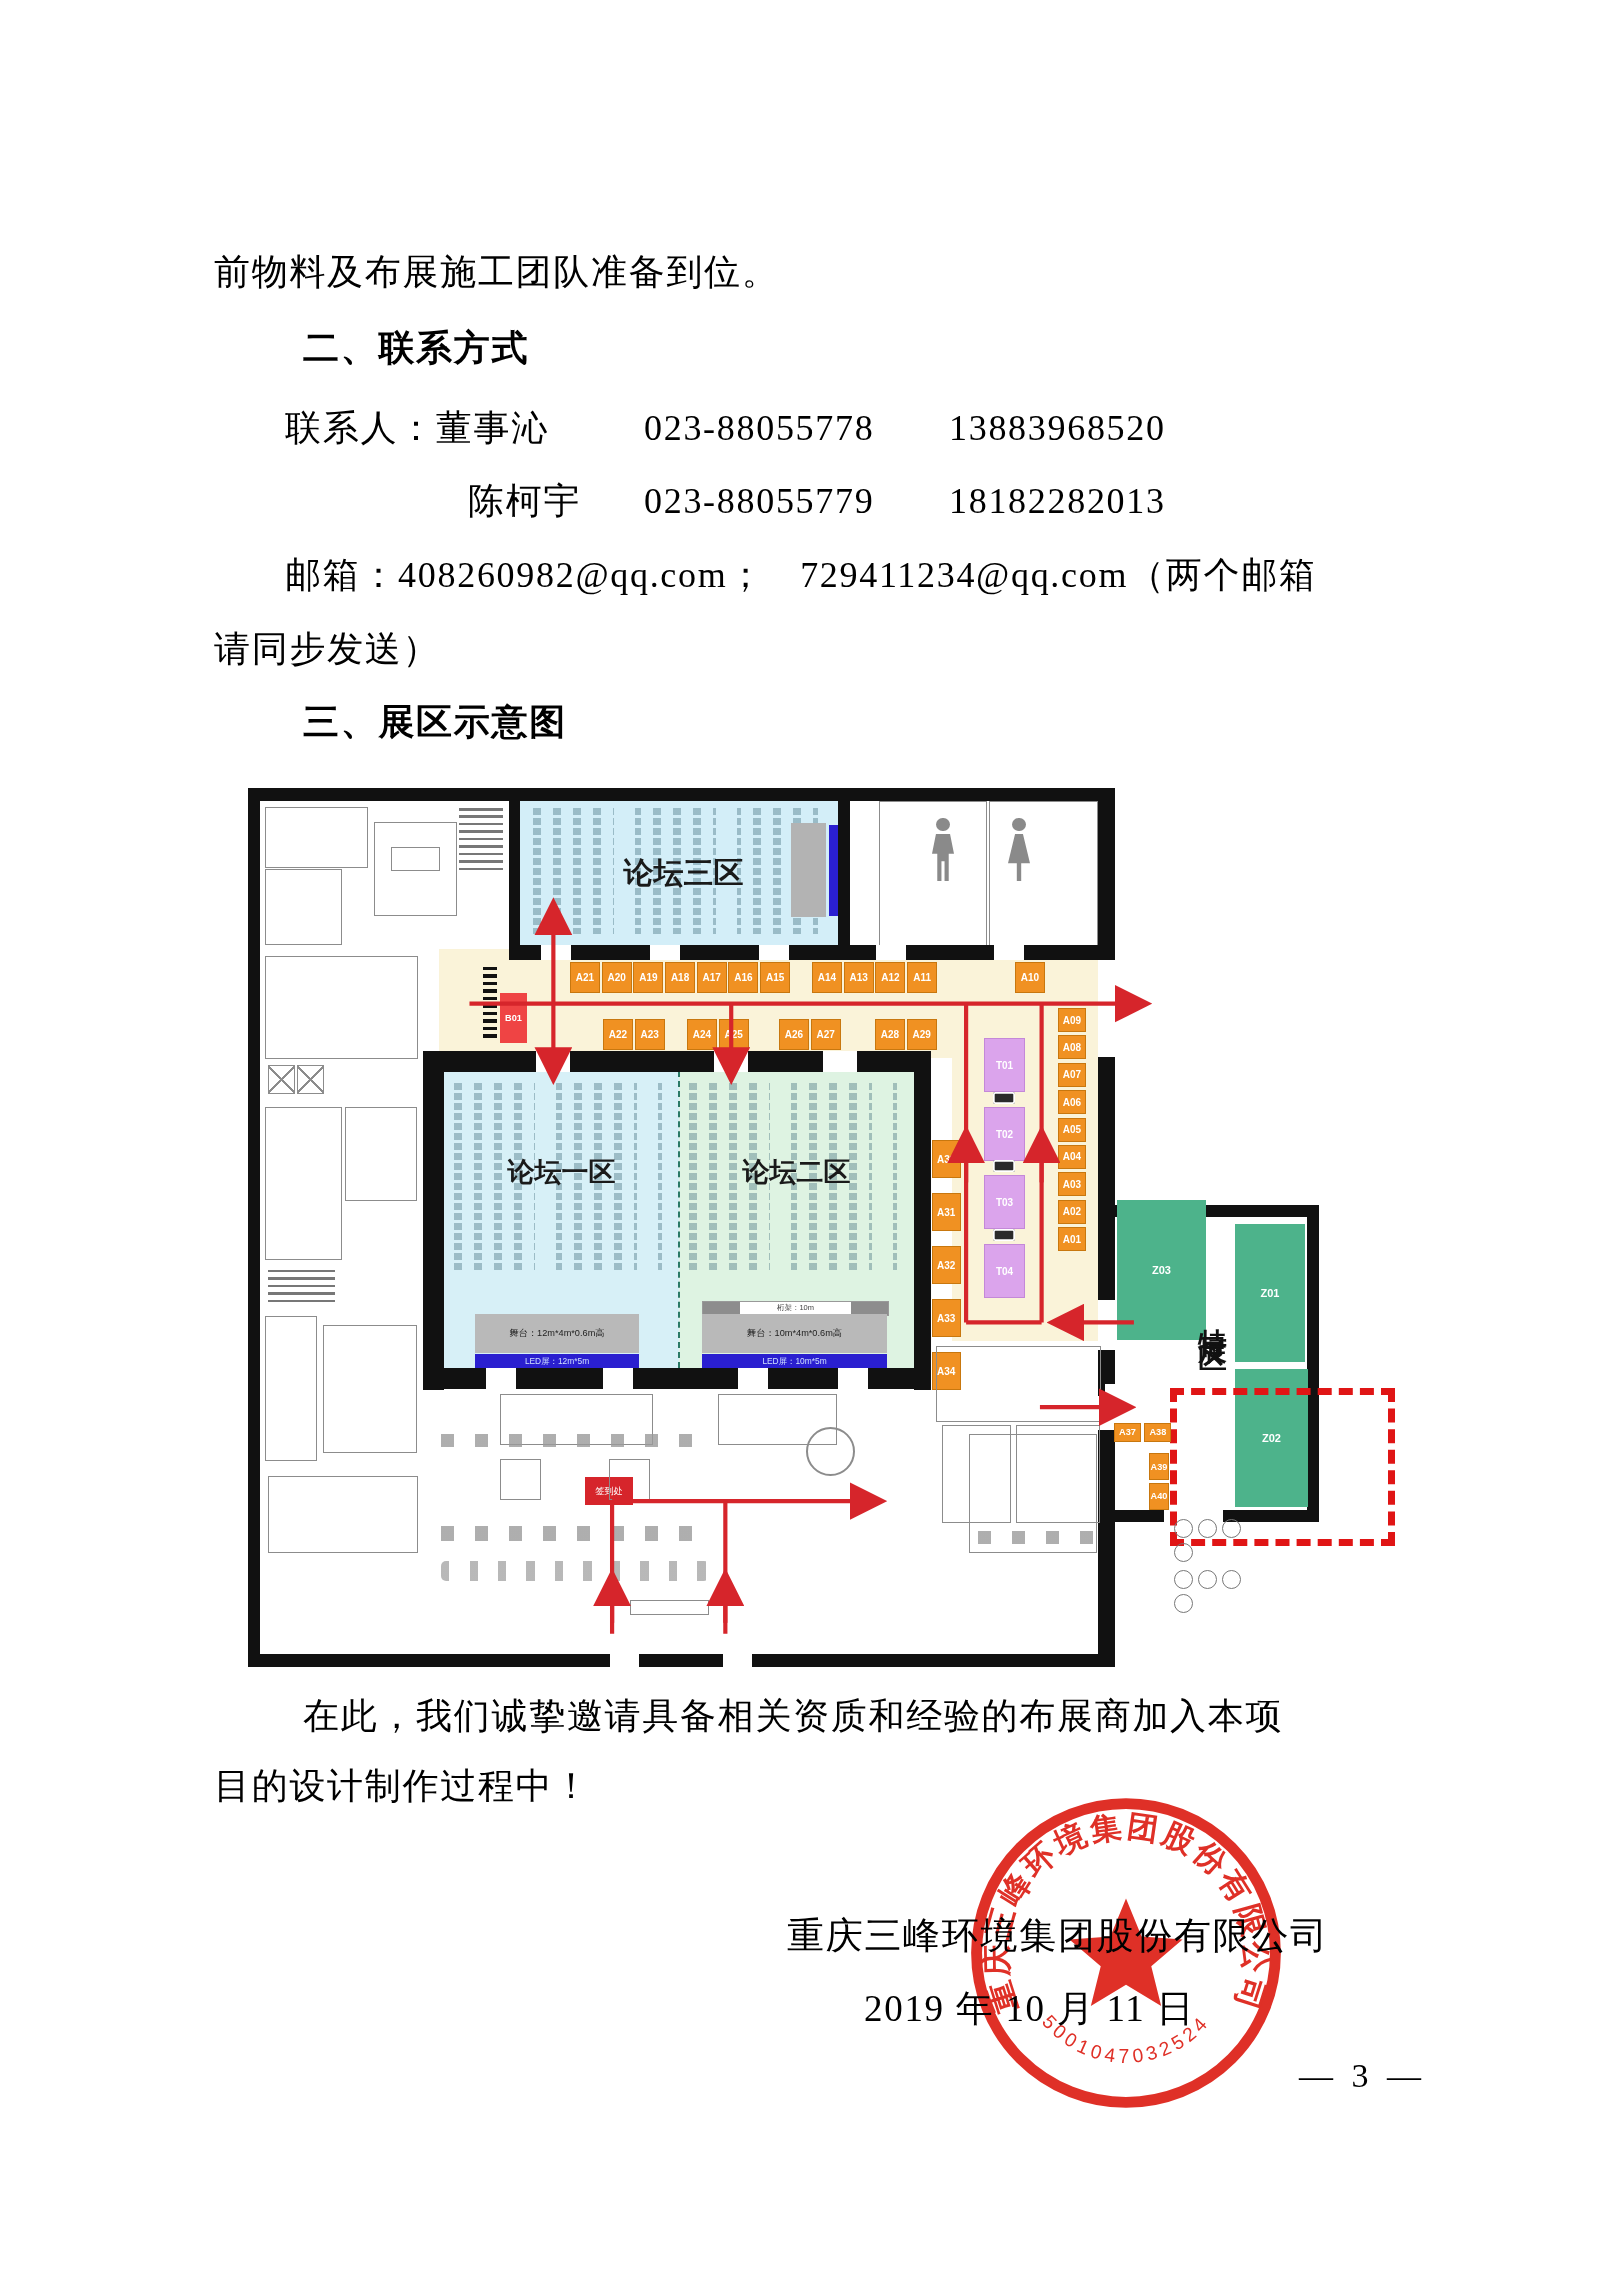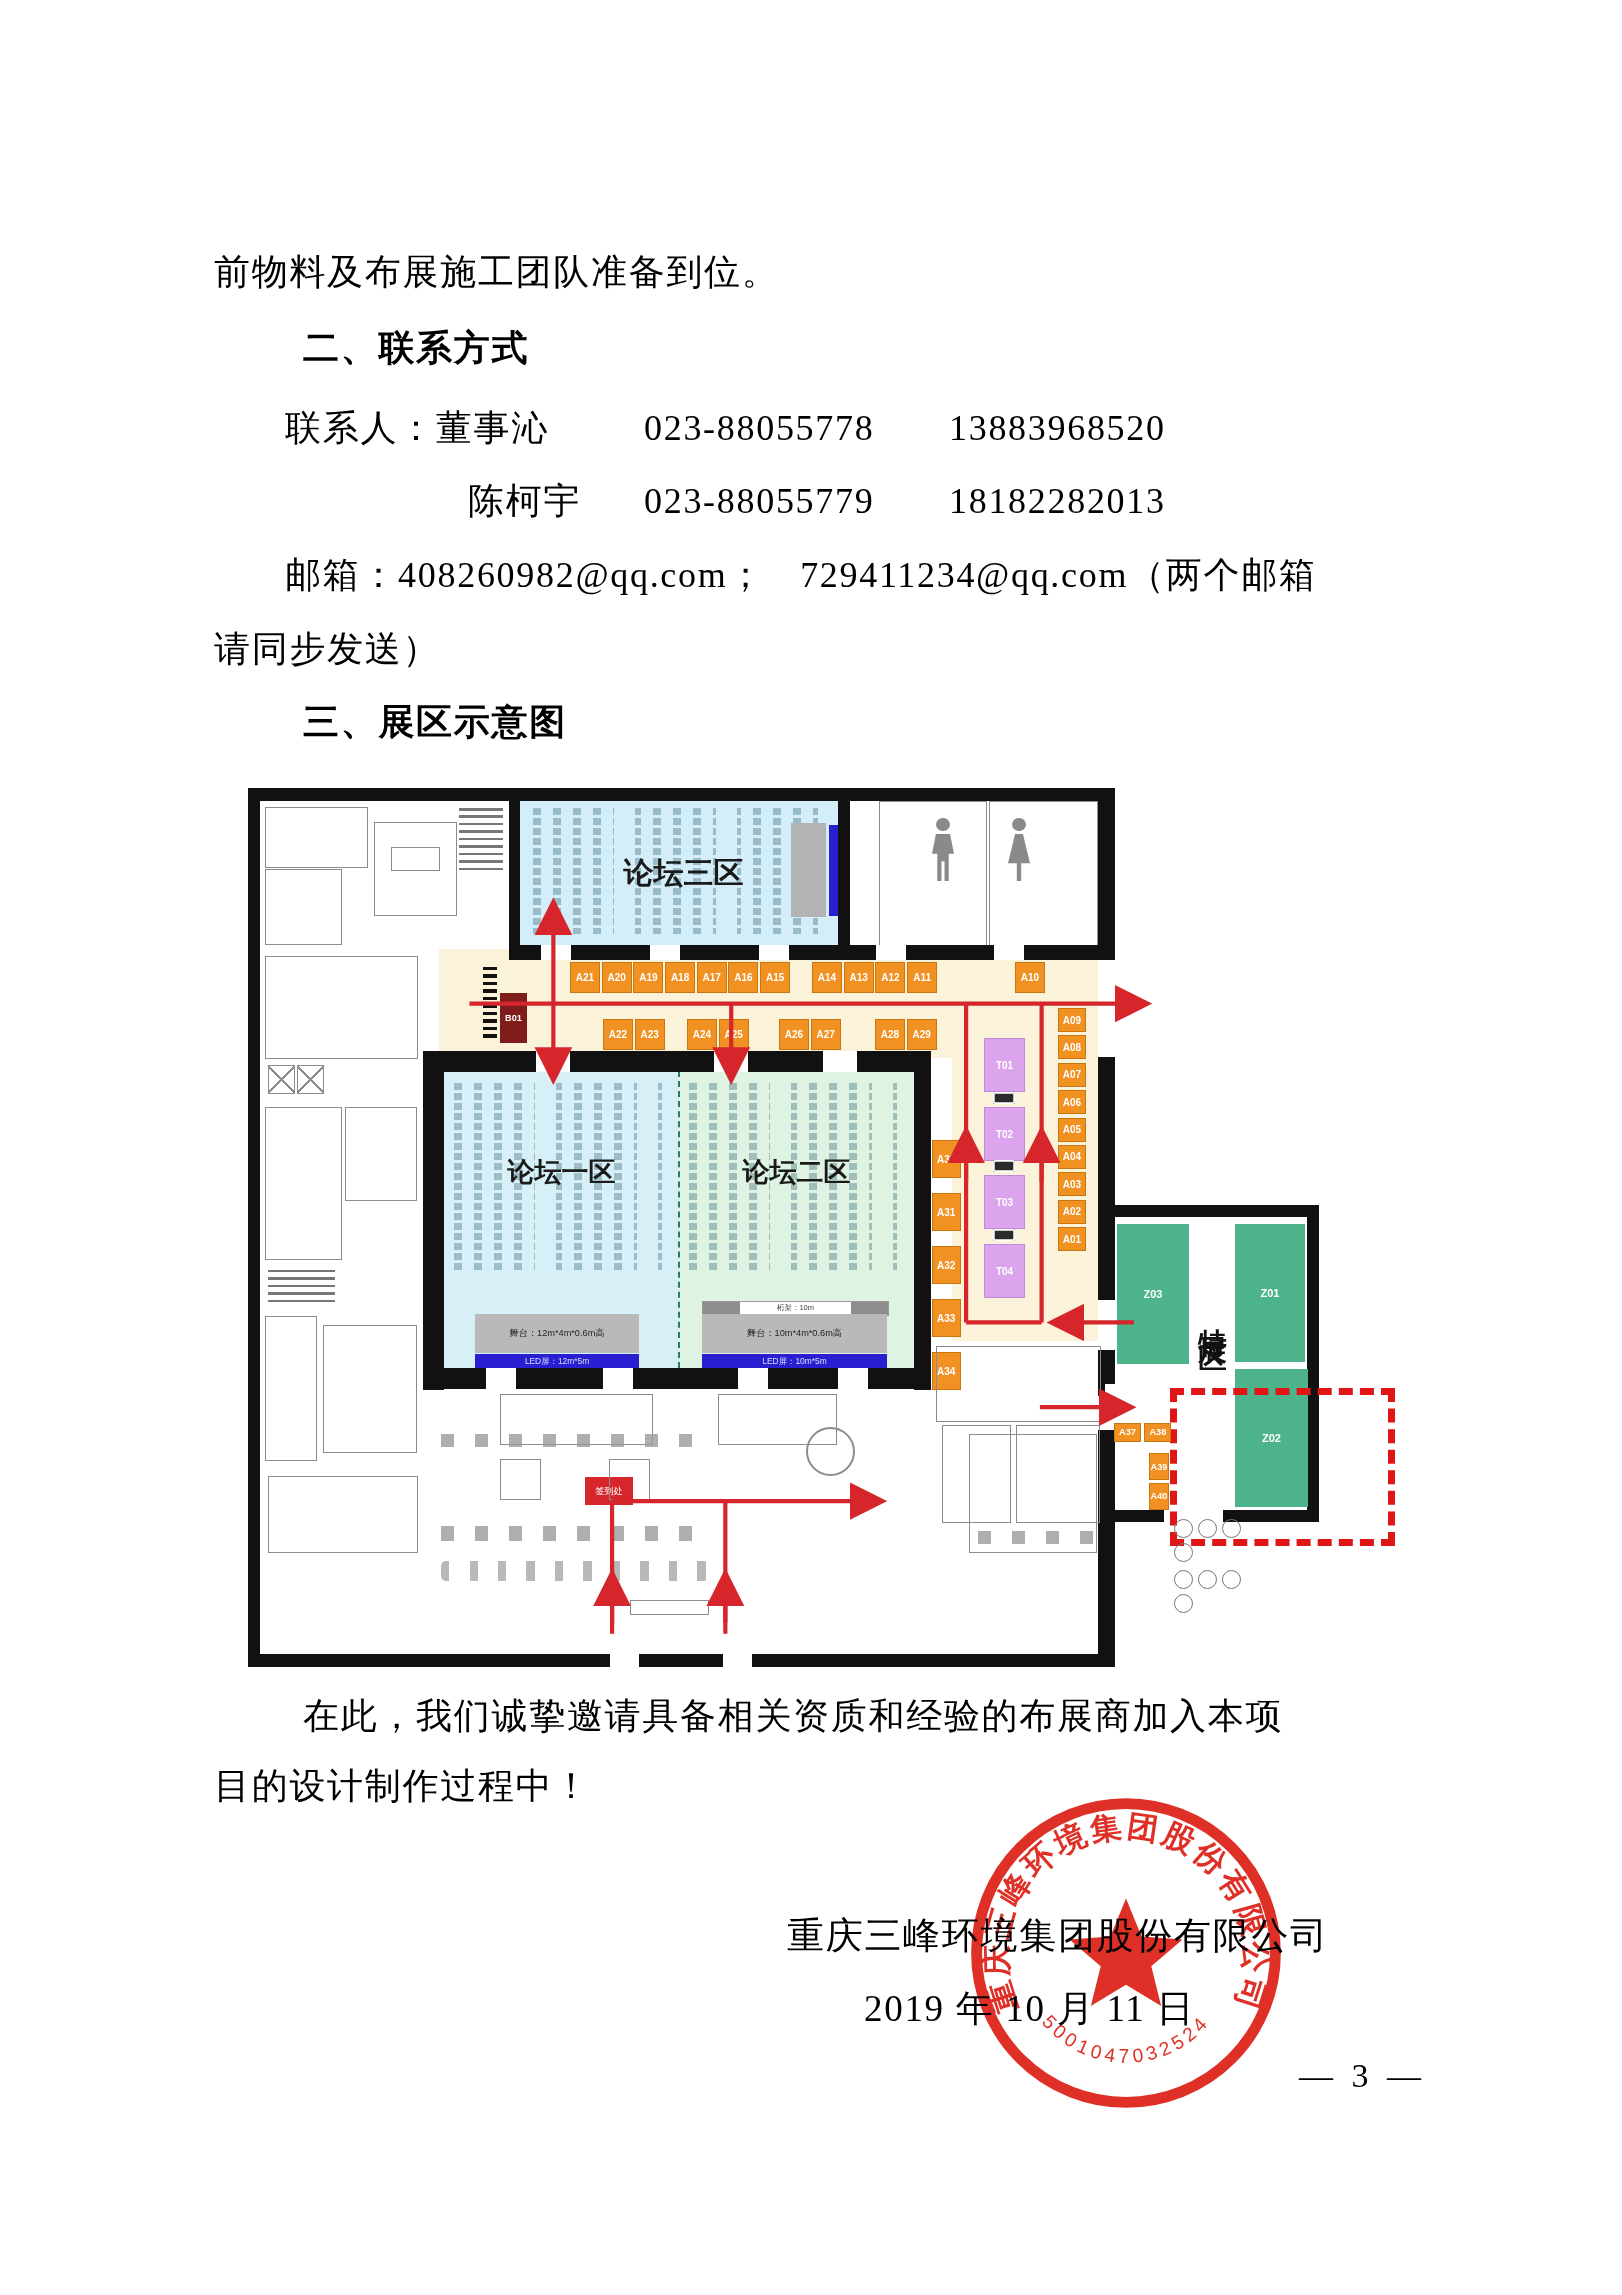--- a/index.html
+++ b/index.html
@@ -38,21 +38,21 @@
   .brow .booth{width:30px;height:31px;}
   .col-a .booth{width:28px;height:24px;margin-bottom:3.4px;}
   .col-s .booth{width:28.5px;height:38px;margin-bottom:15px;}
   .col-x .booth{width:20px;height:27px;margin-bottom:2.5px;font-size:9.2px;}
   .row-x .booth{width:27px;height:18.5px;font-size:9.2px;}
   .tblock{position:absolute;width:39px;height:52px;background:#dba4ec;border:0.8px solid #c488d8;
           color:#fff;font-size:10px;font-weight:bold;display:flex;align-items:center;justify-content:center;}
   .machine{position:absolute;width:22px;height:11.7px;background:#2b2b2b;border-radius:2.5px;box-shadow:inset 0 0 0 1.7px #fff;}
   .zblock{position:absolute;background:#4db38b;color:#fff;font-size:11px;font-weight:bold;
           display:flex;align-items:center;justify-content:center;}
-  .b01{position:absolute;left:252px;top:205px;width:27px;height:50px;background:#7f1d1d;color:#fff;
+  .b01{position:absolute;left:252px;top:205px;width:27px;height:50px;background:#ef4444;color:#fff;
        font-size:9.2px;font-weight:bold;display:flex;align-items:center;justify-content:center;}
   .stage{position:absolute;background:#b9b9b9;color:#222;font-size:9.2px;display:flex;align-items:center;justify-content:center;}
   .led{position:absolute;background:#2a1fd0;color:#cfe0ff;font-size:8.4px;display:flex;align-items:center;justify-content:center;}
   .truss{position:absolute;background:#fff;border:0.8px solid #999;color:#444;font-size:7.5px;
          display:flex;align-items:center;justify-content:center;}
   .truss::before,.truss::after{content:'';position:absolute;top:0;bottom:0;width:37px;background:#8d8d8d;}
   .truss::before{left:0;} .truss::after{right:0;}
   .divider{position:absolute;border-left:2.5px dashed #2a7a66;}
   .special-label{position:absolute;writing-mode:vertical-rl;font-size:28.5px;font-weight:bold;letter-spacing:8.4px;color:#111;}
   .dashedrect{position:absolute;border:7.5px dashed #e01515;}
@@ -170,21 +170,21 @@
     <div class="wall" style="left:857px;top:417px;width:214px;height:11.7px;"></div>
     <div class="wall" style="left:1059px;top:417px;width:11.7px;height:317px;"></div>
     <div class="wall" style="left:857px;top:722px;width:214px;height:11.7px;">
       <div class="gap" style="left:59px;top:0;width:59px;height:11.7px;"></div>
     </div>
     <div class="wall" style="left:857px;top:417px;width:10px;height:317px;">
       <div class="gap" style="left:0;top:95px;width:10px;height:50px;"></div>
       <div class="gap" style="left:0;top:179px;width:10px;height:46px;"></div>
     </div>
 
-    <div class="zblock" style="left:869px;top:436px;width:72px;height:140px;">Z03</div>
+    <div class="zblock" style="left:869px;top:412px;width:89px;height:140px;">Z03</div>
     <div class="zblock" style="left:987px;top:436px;width:70px;height:138px;">Z01</div>
     <div class="zblock" style="left:987px;top:581px;width:73px;height:138px;">Z02</div>
     <div class="special-label" style="left:946px;top:518px;">特展区</div>
 
     <div class="dashedrect" style="left:922px;top:600px;width:211px;height:144px;"></div>
 
     <div class="brow" style="left:322px;top:174px;">
         <span class="booth">A21</span>
         <span class="booth">A20</span>
         <span class="booth">A19</span>

